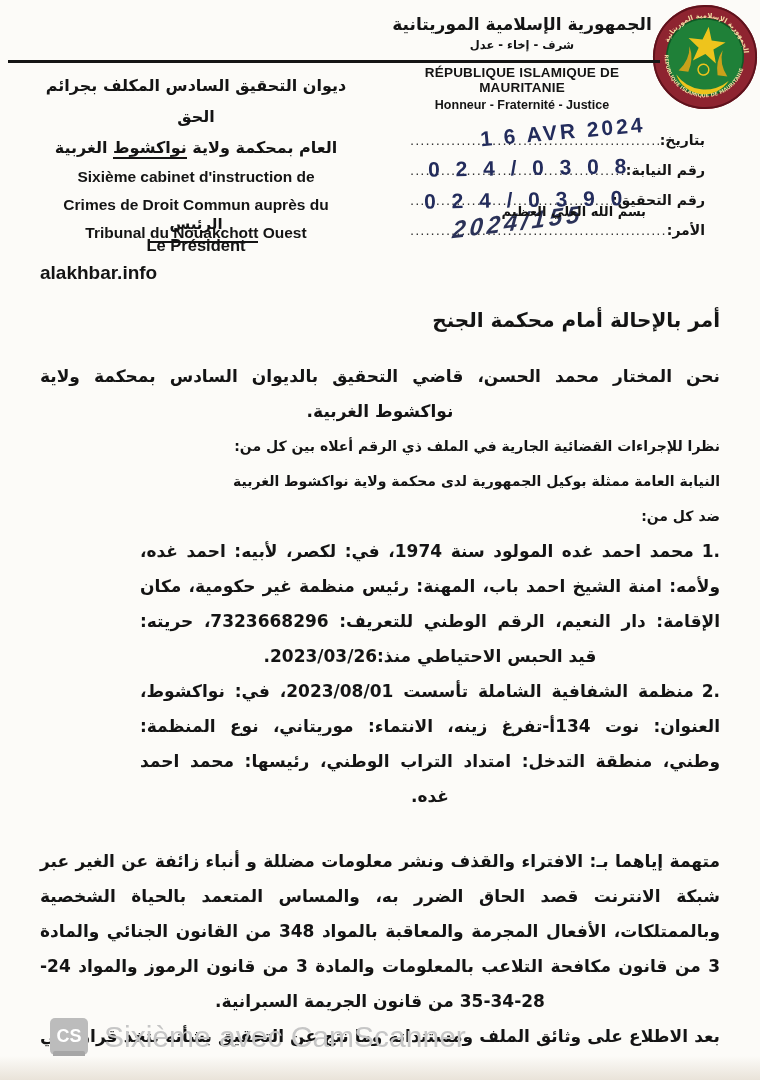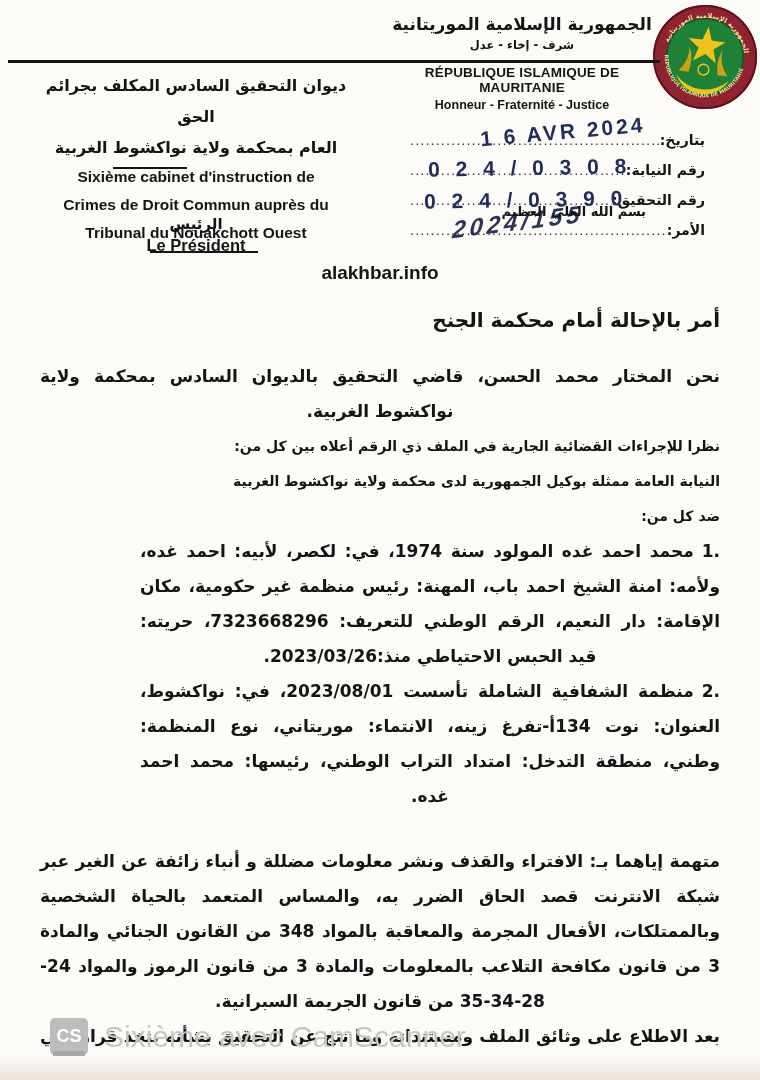--- a/index.html
+++ b/index.html
@@ -13,40 +13,40 @@
   .rule { position:absolute; top:60px; left:8px; width:652px; height:3px; background:#151515; }
   .national-block { position:absolute; top:14px; left:382px; width:280px; text-align:center; }
   .ar-country { font-size:17px; font-weight:bold; letter-spacing:.5px; }
   .ar-motto { font-size:11.5px; font-weight:bold; margin-top:4px; }
   .fr-country { margin-top:13px; font-family:"Liberation Sans", sans-serif; font-weight:bold; font-size:13.5px; letter-spacing:.2px; }
   .fr-motto { font-family:"Liberation Sans", sans-serif; font-weight:bold; font-size:12.5px; margin-top:3px; }
   .seal { position:absolute; top:3px; right:1px; width:108px; height:108px; transform:rotate(7deg); }
   .office-block { position:absolute; top:70px; left:28px; width:336px; text-align:center; }
   .office-ar { font-size:16px; font-weight:bold; line-height:31px; }
   .office-fr { font-family:"Liberation Sans", sans-serif; font-weight:bold; font-size:15.5px; line-height:28px; }
-  .u { border-bottom:2.5px solid #141414; padding-bottom:10px; }
+  .u { border-bottom:2.5px solid #141414; padding-bottom:0; }
   .president-block { position:absolute; top:215px; left:28px; width:336px; text-align:center; }
   .pres-ar { font-size:15px; font-weight:bold; }
   .pres-fr { font-family:"Liberation Sans", sans-serif; font-weight:bold; font-size:16.5px; margin-top:3px; }
   
   .ref-block { position:absolute; top:132px; right:55px; width:295px; direction:rtl; }
   .ref-row { position:relative; display:flex; align-items:baseline; height:30px; }
   .ref-label { font-size:14px; font-weight:bold; white-space:nowrap; }
   .ref-dots { flex:1; overflow:hidden; direction:ltr; white-space:nowrap; font-size:13px; color:#333; letter-spacing:1px; }
   .stamp { position:absolute; color:#232c5c; font-family:"Liberation Sans", sans-serif;
            font-weight:bold; white-space:nowrap; direction:ltr; }
   .stamp-date { top:-12px; left:70px; font-size:21px; letter-spacing:3px; transform:rotate(-5deg); }
   .stamp-num1 { top:-6px; left:18px; font-size:21px; letter-spacing:5px; transform:rotate(-1deg); }
   .stamp-num2 { top:-4px; left:14px; font-size:21px; letter-spacing:5px; transform:rotate(-1deg); }
   .handwriting { top:-14px; left:42px; font-size:24px; font-style:italic; font-weight:bold;
                  color:#2b3258; letter-spacing:4px; transform:rotate(-7deg) skewX(-12deg); }
   .basmala { position:absolute; top:204px; right:114px; font-size:13px; font-weight:bold; }
   
   .doc-body { position:absolute; top:262px; left:40px; width:680px; direction:rtl; }
-  .site { text-align:center; font-family:"Liberation Sans", sans-serif; font-weight:bold; font-size:19px; direction:ltr; }
+  .site { font-family:"Liberation Sans", sans-serif; font-weight:bold; font-size:19px; direction:ltr; }
   .title { text-align:right; font-size:20px; font-weight:bold; margin-top:24px; }
   .para { font-size:17px; font-weight:bold; line-height:35px; text-align:justify; text-align-last:center; margin-top:0; }
   .intro { margin-top:27px; }
   .line-right { font-size:14px; font-weight:bold; line-height:35px; text-align:right; }
   .defendants { padding-left:100px; }
   .defendant { font-size:17px; font-weight:bold; line-height:35px; text-align:justify; text-align-last:center; }
   .marker { direction:ltr; unicode-bidi:isolate; display:inline-block; margin-left:8px; }
   .charges { margin-top:30px; }
   
   .cam-footer { position:absolute; left:50px; top:1018px; display:flex; align-items:center; }

